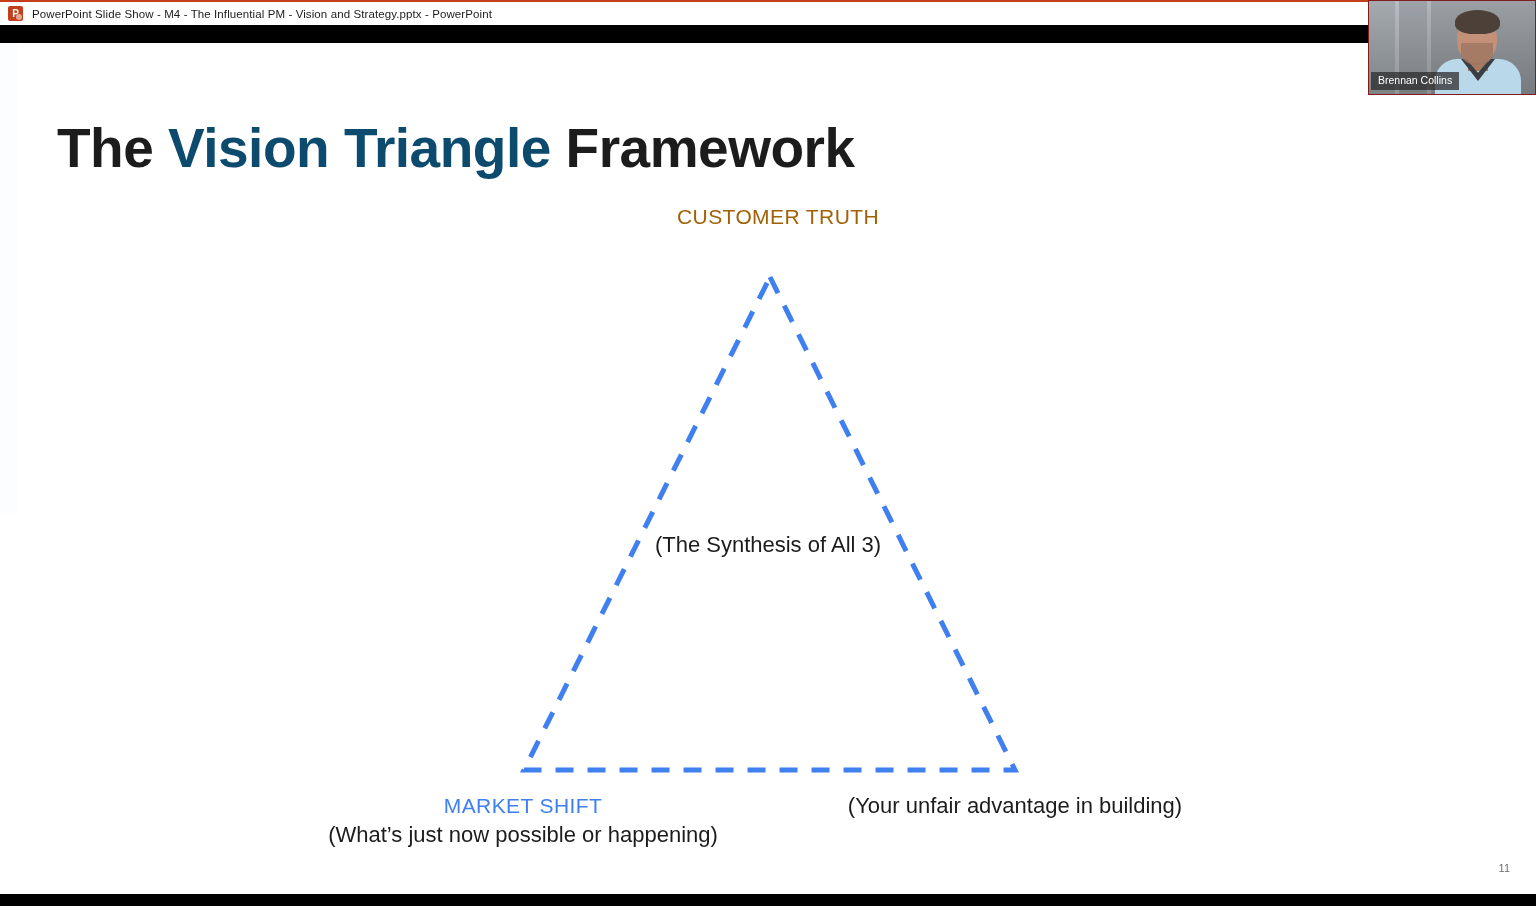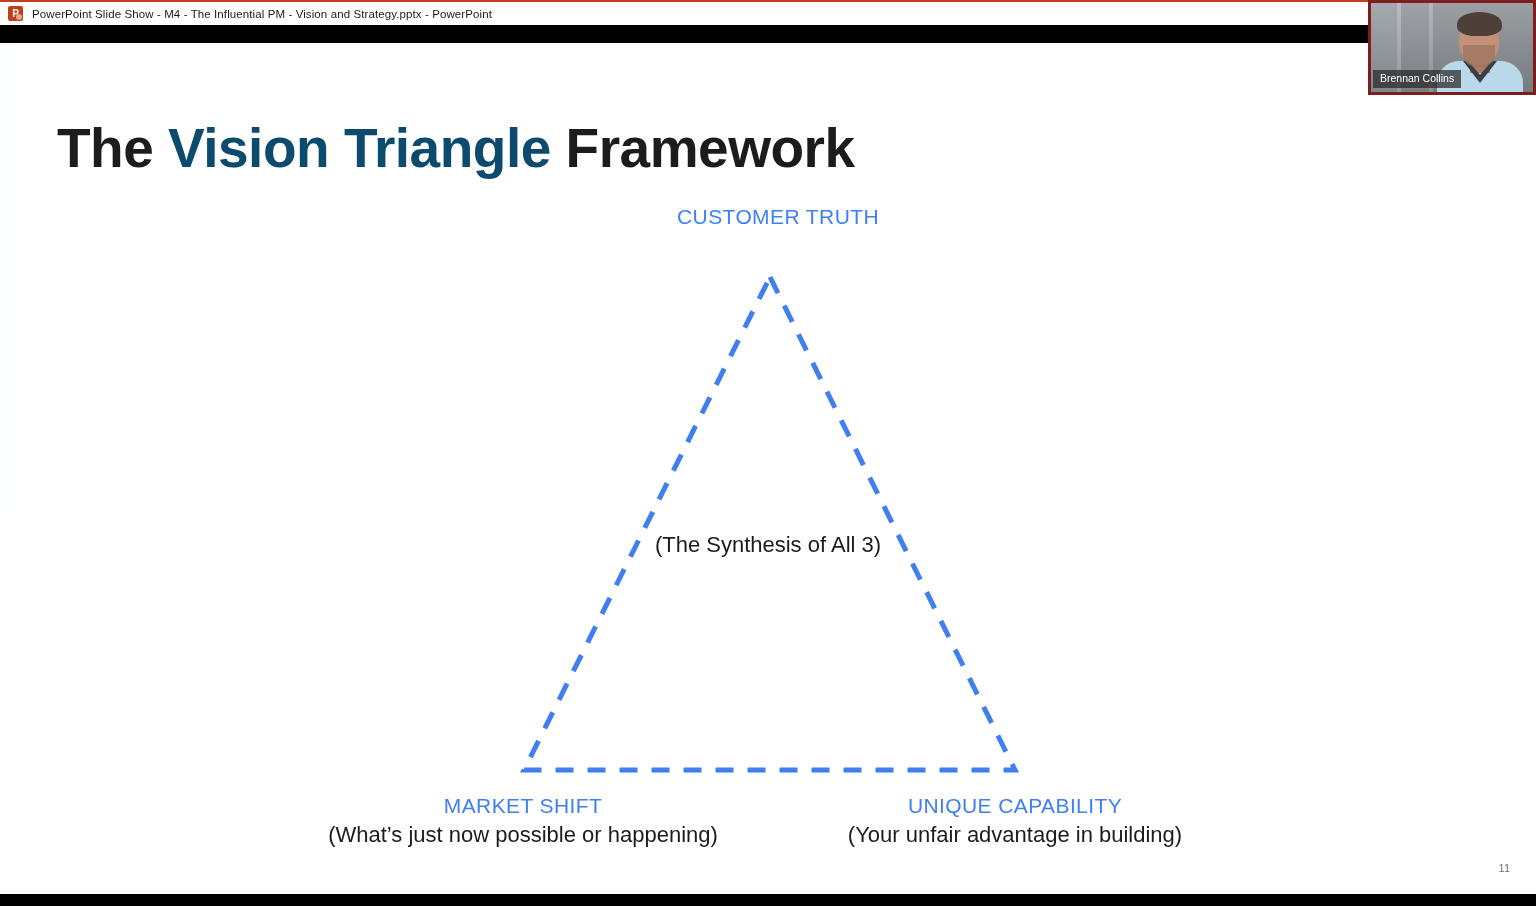--- a/index.html
+++ b/index.html
@@ -173,21 +173,21 @@
 
   
   #webcam-panel {
     position: absolute;
     left: 1368px;
     top: 0;
     width: 168px;
     height: 95px;
     overflow: hidden;
     background: #c2410c;
-    border: 3px solid #7f1d1d;
+    border: 1px solid #7f1d1d;
     box-sizing: border-box;
   }
   #webcam-video {
     position: absolute;
     inset: 0;
     background:
       linear-gradient(90deg,
         #9aa0a6 0px, #9aa0a6 26px,
         #b0b5ba 26px, #b0b5ba 30px,
         #93989e 30px, #93989e 58px,
@@ -282,34 +282,33 @@
 
     <div id="slide-left-edge"></div>
 
     <h1 id="slide-title"><span>The </span><span class="accent" style="color: #0c4a6e;">Vision Triangle</span><span> Framework</span></h1>
 
     <svg id="triangle-svg" viewBox="0 0 1536 851">
       <polygon id="triangle-shape" points="770,234 1015,727 524,727" fill="none" stroke="#3f7ff0" stroke-width="5" stroke-dasharray="18 14" stroke-linecap="butt"></polygon>
     </svg>
 
     <div class="vertex-label" id="label-customer-truth">
-      <span class="heading" style="color: #3b82f6;">CUSTOMER TRUTH</span>
+      <span class="heading" style="color: #a16207;">CUSTOMER TRUTH</span>
     </div>
 
     <div class="vertex-label" id="label-your-vision">
       <span class="sub">(The Synthesis of All 3)</span>
     </div>
 
     <div class="vertex-label" id="label-market-shift">
       <span class="heading" style="color: rgb(63, 127, 240);">MARKET SHIFT</span>
       <span class="sub">(What’s just now possible or happening)</span>
     </div>
 
     <div class="vertex-label" id="label-unique-capability">
-      <span class="heading" style="color: rgb(63, 127, 240);">UNIQUE CAPABILITY</span>
       <span class="sub">(Your unfair advantage in building)</span>
     </div>
 
     <div id="slide-number">11</div>
   </div>
 
   <div id="band-bottom"></div>
 
   <div id="webcam-panel">
     <div id="webcam-video"></div>

